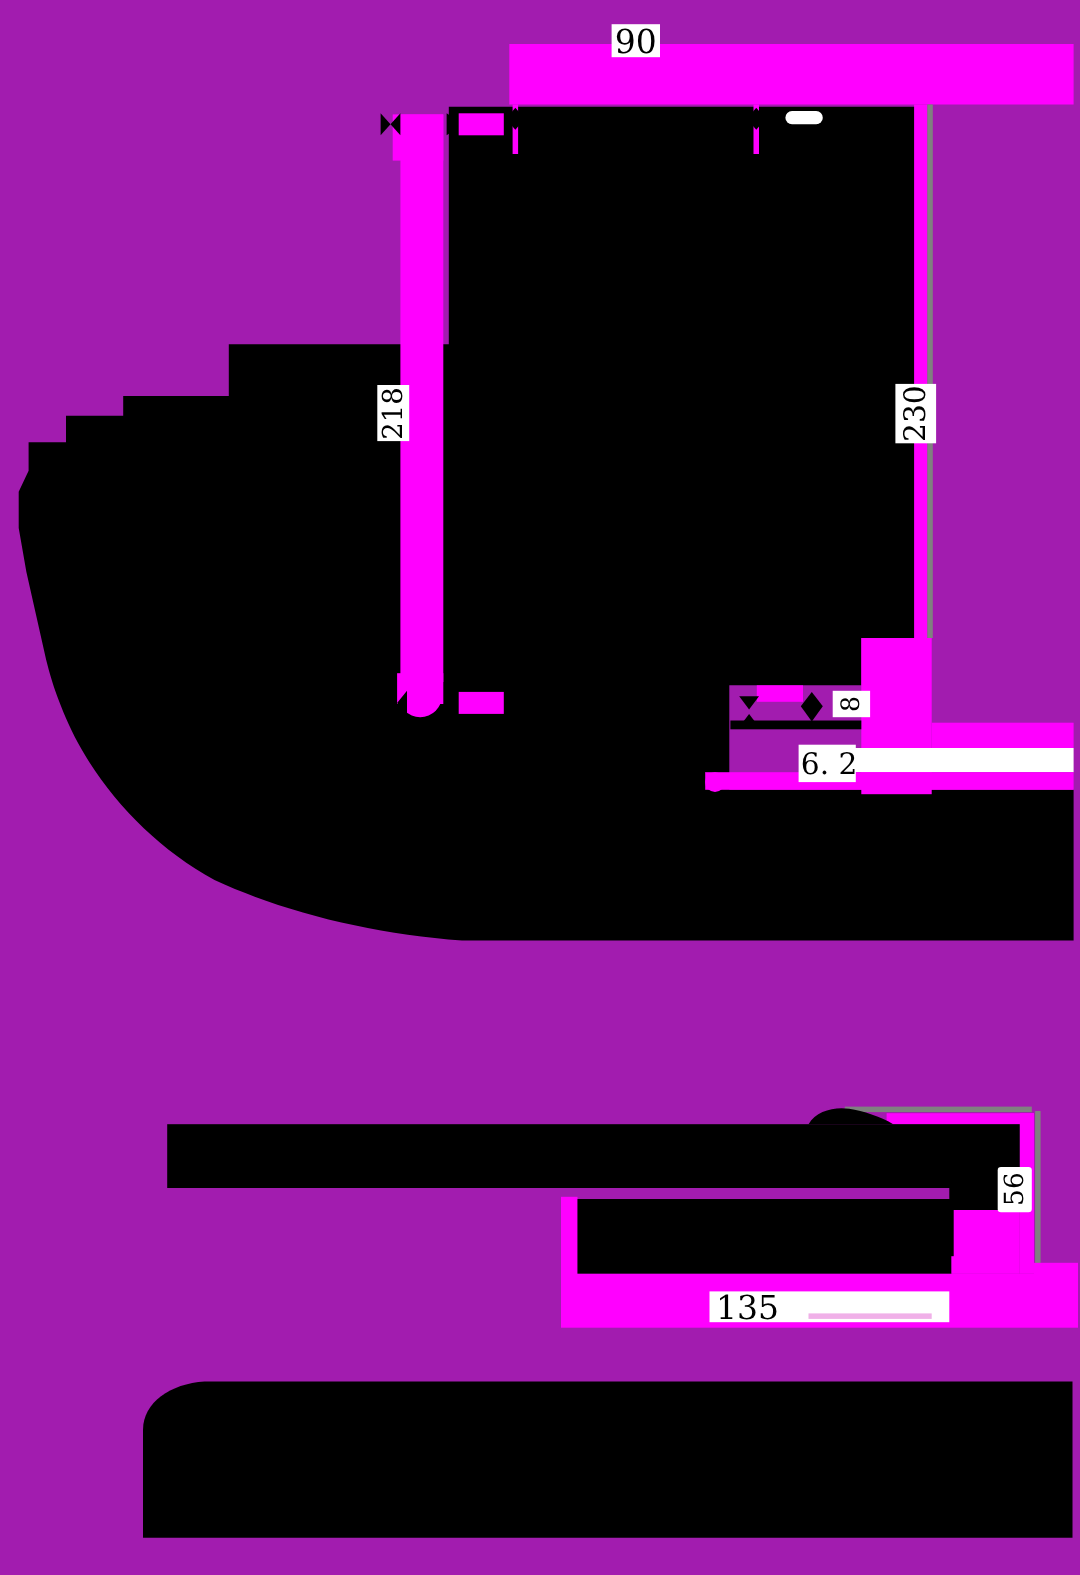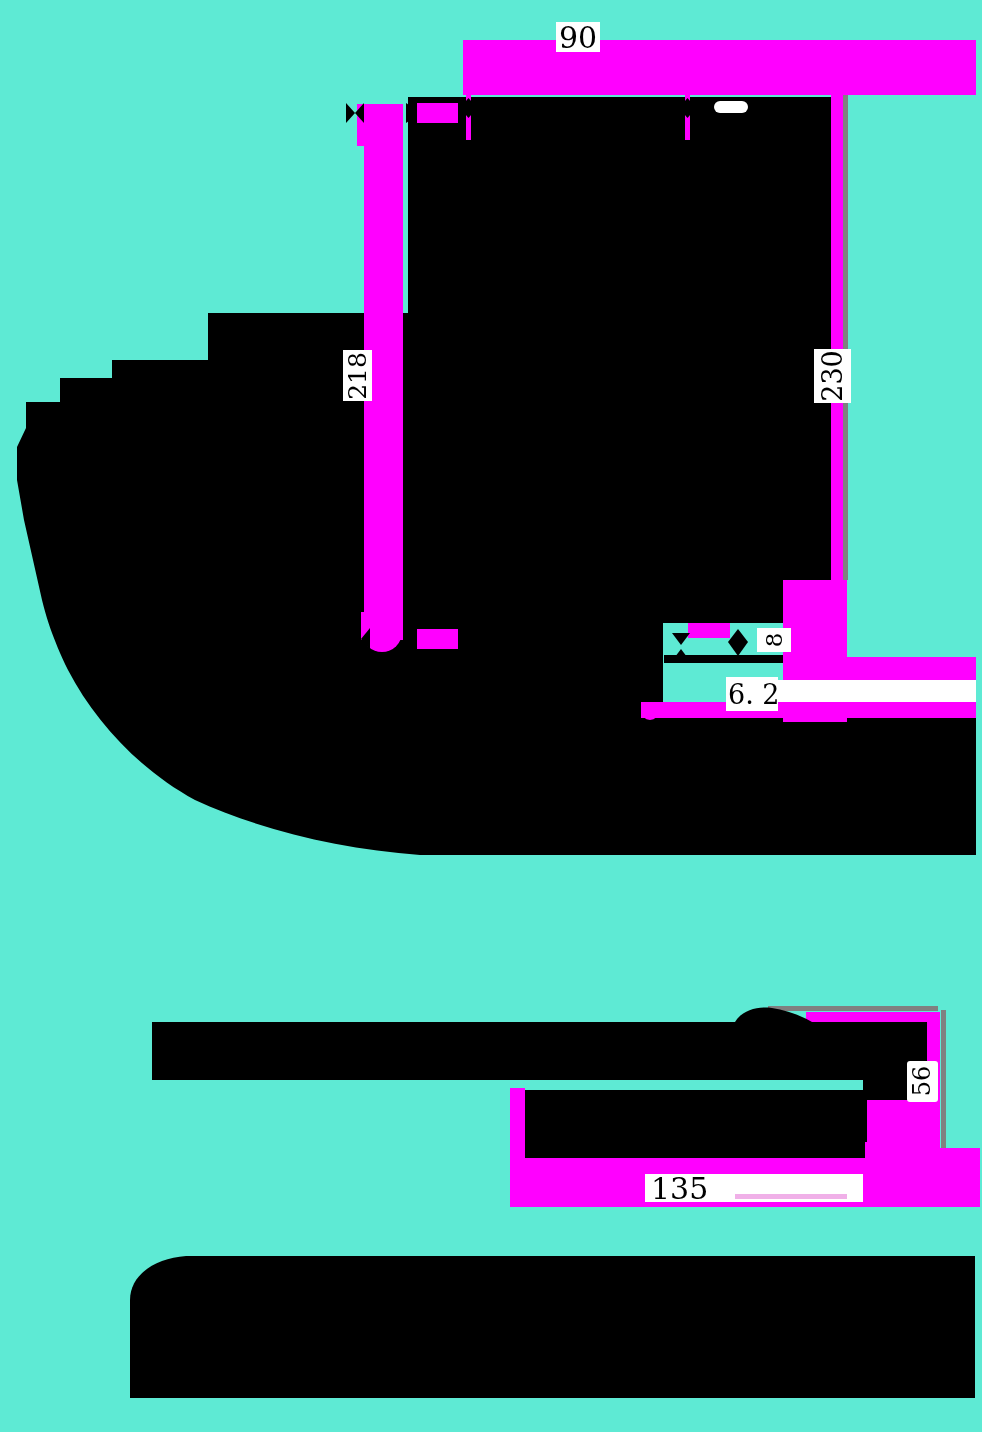--- a/index.html
+++ b/index.html
@@ -1,16 +1,16 @@
 <!DOCTYPE html>
 <html><head>
 <meta charset="utf-8">
 <style>
   html,body{margin:0;padding:0;background:#ffffff;}
-  .stage{position:relative;width:982px;height:1432px;background:#5eead4;overflow:hidden;}
+  .stage{position:relative;width:982px;height:1432px;background:#a21caf;overflow:hidden;}
   svg{display:block;}
   .ink{fill:#000000;}
   .hl{fill:#ff00ff;}
   .bg{fill:#ffffff;}
   .guide{fill:#808080;}
   .pale{fill:#f0b0e8;}
   .dim{
     font-family:"DejaVu Serif","Liberation Serif",serif;
     fill:#000000;
   }

